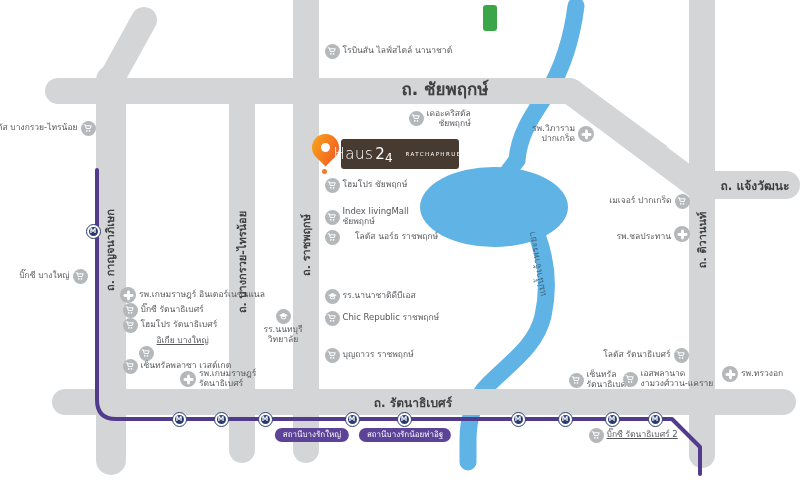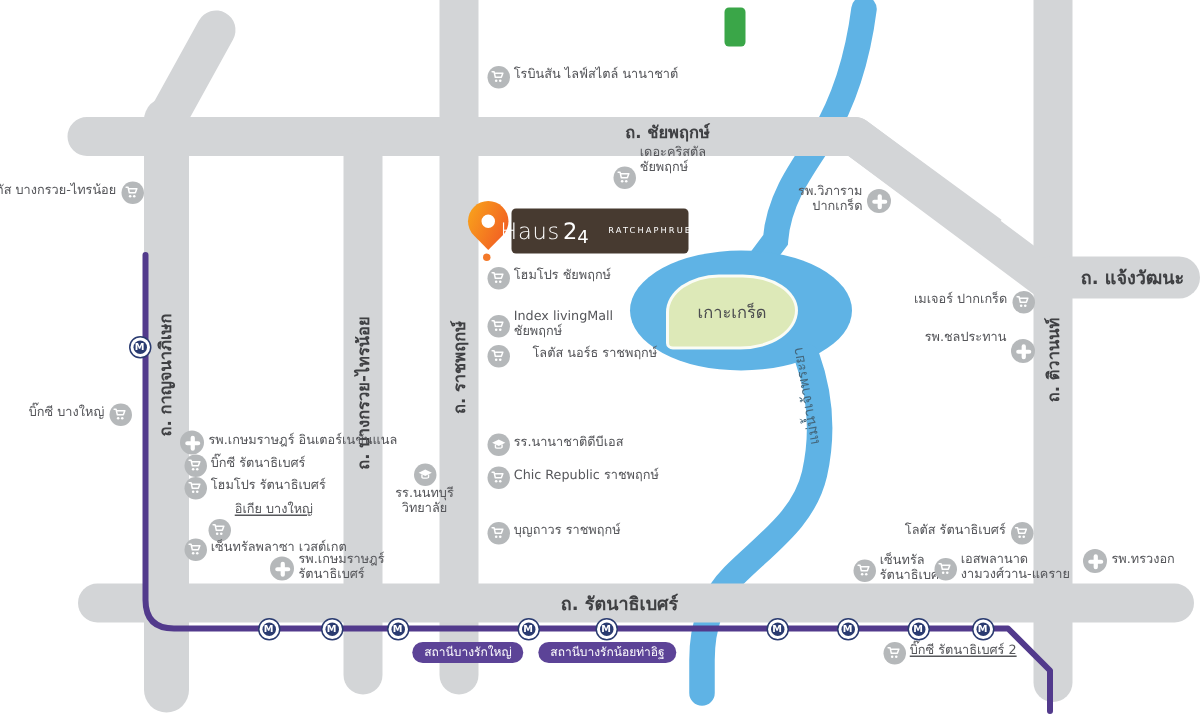--- a/index.html
+++ b/index.html
@@ -103,44 +103,41 @@
       <path stroke-width="26" d="M 702,-12 L 702,455"></path>
       <path stroke-width="28" d="M 700,185 L 786,185"></path>
       <path stroke-width="26" d="M 65,402 L 783,402"></path>
     </g>
 
     <path style="stroke:var(--road)" fill="none" stroke-width="26" stroke-linecap="butt" stroke-linejoin="round" d="M 520,91 L 570,91 L 660,157"></path>
 
     <path style="stroke:var(--mrt)" fill="none" stroke-width="4" stroke-linecap="round" stroke-linejoin="round" d="M 97,170 L 97,400 Q 97,419 116,419 L 672,419 L 700,447 L 700,474"></path>
   </svg>
 
-  <div id="island">
-    <span class="island-label">เกาะเกร็ด</span>
-  </div>
 
   <div id="river-label">แม่น้ำเจ้าพระยา</div>
 
   <div id="green-tag"></div>
 
   <div id="brand">
     <div id="brand-pin">
         <div class="hole"></div>
       </div>
     <div id="brand-dot"></div>
     <div id="brand-box">
       <span class="nm">Haus</span>
       <span class="n2">2</span>
       <span class="n4">4</span>
       <span class="div"></span>
       <span class="sub">RATCHAPHRUEK</span>
     </div>
   </div>
 
   <div id="road-labels">
-      <div class="road-label" style="left: 445px; top: 88px; font-size: 11px;">ถ. ชัยพฤกษ์</div>
+      <div class="road-label" style="left: 445px; top: 88px; font-size: 17px;">ถ. ชัยพฤกษ์</div>
       <div class="road-label" style="left: 755px; top: 185px; font-size: 12px;">ถ. แจ้งวัฒนะ</div>
       <div class="road-label" style="left: 413px; top: 402px; font-size: 12px;">ถ. รัตนาธิเบศร์</div>
       <div class="road-label v" style="left: 306px; top: 245px; font-size: 11px;">ถ. ราชพฤกษ์</div>
       <div class="road-label v" style="left: 242px; top: 262px; font-size: 11px;">ถ. บางกรวย-ไทรน้อย</div>
       <div class="road-label v" style="left: 110px; top: 250px; font-size: 11px;">ถ. กาญจนาภิเษก</div>
       <div class="road-label v" style="left: 702px; top: 240px; font-size: 11px;">ถ. ติวานนท์</div>
     </div>
   <div id="pois">
       <div class="poi-icon" style="width: 15px; height: 15px; left: 80.5px; top: 120.5px;">
         <svg viewBox="0 0 14 14" width="10" height="10">
@@ -229,21 +226,21 @@
       <div class="poi-text" style="left: 342.5px; top: 46.1px;">
         <div>โรบินสัน ไลฟ์สไตล์ นานาชาต์</div>
       </div>
       <div class="poi-icon" style="width: 15px; height: 15px; left: 408.5px; top: 110.5px;">
         <svg viewBox="0 0 14 14" width="10" height="10">
           <path d="M1.5 2.5h1.8l1.2 5.2h5.6l1.4-3.8H4" fill="none" stroke="#fff" stroke-width="1.4" stroke-linecap="round" stroke-linejoin="round"></path>
           <circle cx="5.3" cy="10.9" r="1.2" fill="#fff"></circle>
           <circle cx="9.1" cy="10.9" r="1.2" fill="#fff"></circle>
         </svg>
       </div>
-      <div class="poi-text" style="left: 426.5px; top: 98px;">
+      <div class="poi-text" style="left: 426.5px; top: 109px; text-align: right;">
         <div>เดอะคริสตัล</div>
         <div>ชัยพฤกษ์</div>
       </div>
       <div class="poi-icon" style="width: 15px; height: 15px; left: 324.5px; top: 177.5px;">
         <svg viewBox="0 0 14 14" width="10" height="10">
           <path d="M1.5 2.5h1.8l1.2 5.2h5.6l1.4-3.8H4" fill="none" stroke="#fff" stroke-width="1.4" stroke-linecap="round" stroke-linejoin="round"></path>
           <circle cx="5.3" cy="10.9" r="1.2" fill="#fff"></circle>
           <circle cx="9.1" cy="10.9" r="1.2" fill="#fff"></circle>
         </svg>
       </div>
@@ -327,21 +324,21 @@
         </svg>
       </div>
       <div class="poi-text right" style="right: 128.5px; top: 196.1px;">
         <div>เมเจอร์ ปากเกร็ด</div>
       </div>
       <div class="poi-icon" style="width: 16px; height: 16px; left: 674px; top: 226px;">
         <svg viewBox="0 0 14 14" width="11" height="11">
           <path d="M7 2.4v9.2M2.4 7h9.2" stroke="#fff" stroke-width="3.6" stroke-linecap="round"></path>
         </svg>
       </div>
-      <div class="poi-text right" style="right: 129px; top: 221px; text-align: center;">
+      <div class="poi-text right" style="right: 129px; top: 232px; text-align: center;">
         <div>รพ.ชลประทาน</div>
       </div>
       <div class="poi-icon" style="width: 16px; height: 16px; left: 722px; top: 366px;">
         <svg viewBox="0 0 14 14" width="11" height="11">
           <path d="M7 2.4v9.2M2.4 7h9.2" stroke="#fff" stroke-width="3.6" stroke-linecap="round"></path>
         </svg>
       </div>
       <div class="poi-text" style="left: 741px; top: 369.1px;">
         <div>รพ.ทรวงอก</div>
       </div>

